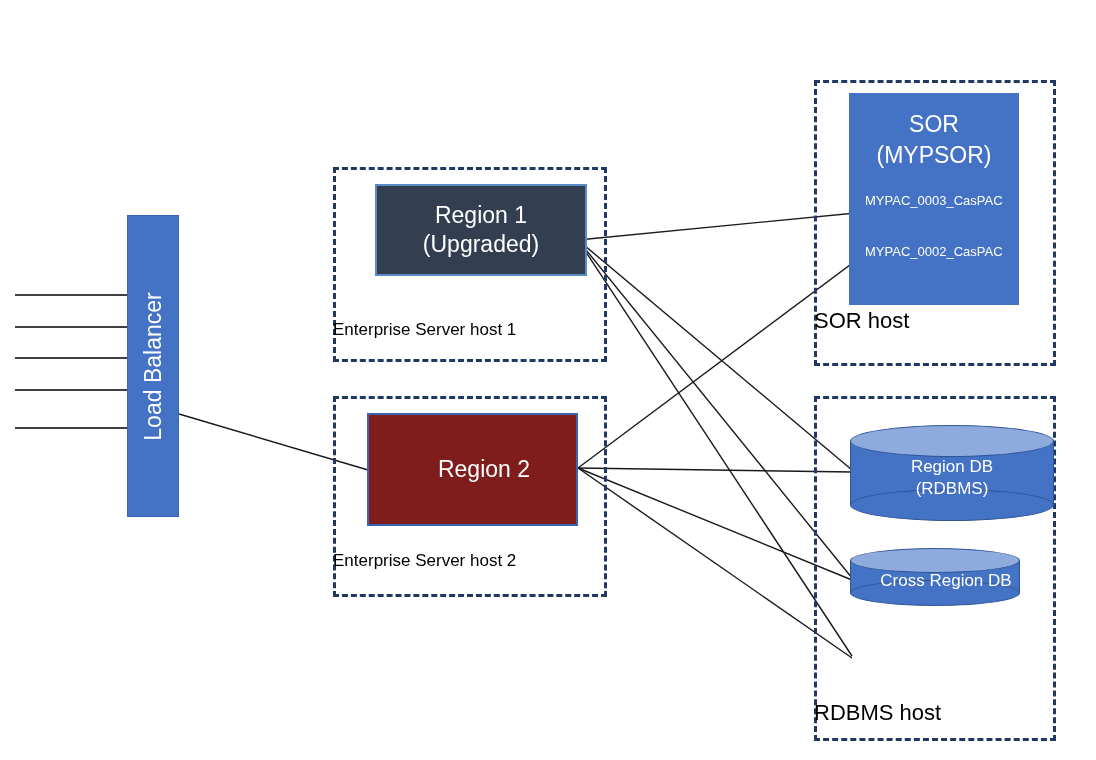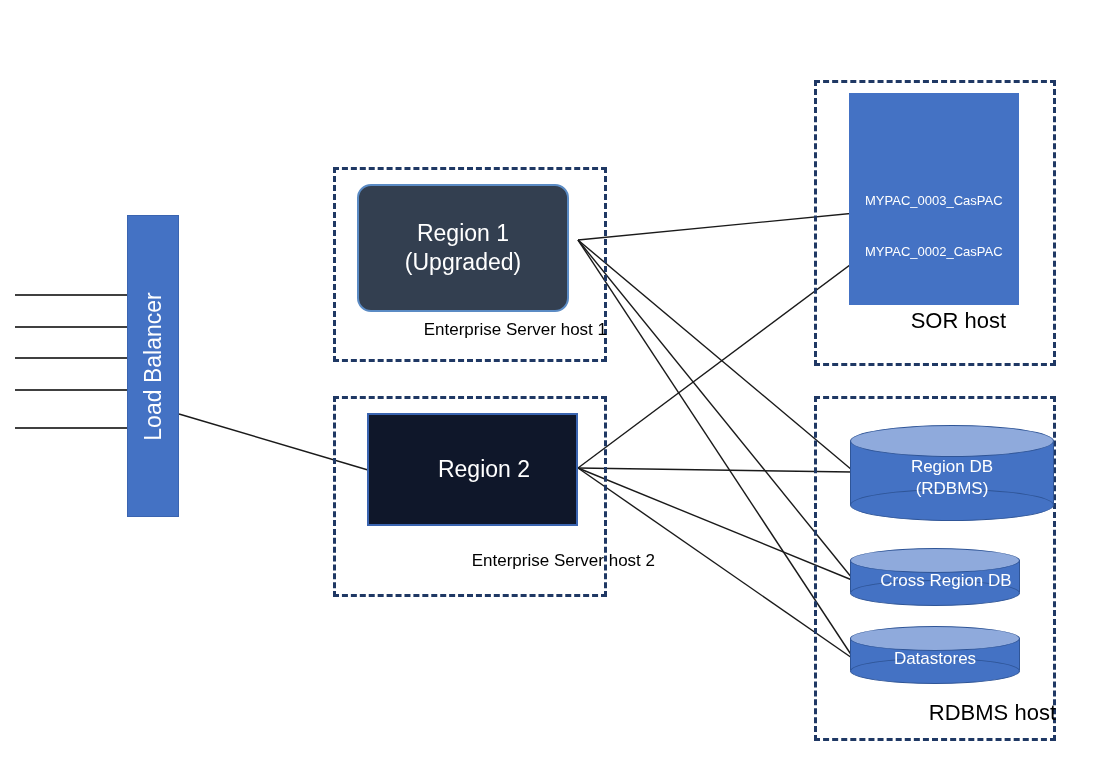--- a/index.html
+++ b/index.html
@@ -39,21 +39,21 @@
   
   .host-box {
     position: absolute;
     border: 3px dashed #1F3864;
     background: transparent;
     box-sizing: border-box;
   }
   .host-label {
     position: absolute;
     width: 100%;
-    text-align: right;
+    text-align: left;
     color: #000000;
     font-size: 17px;
     font-family: "Liberation Sans", sans-serif;
     white-space: nowrap;
   }
   .host-label.big {
     font-size: 22px;
   }
 
   
@@ -61,21 +61,21 @@
     position: absolute;
     box-sizing: border-box;
     display: flex;
     align-items: center;
     justify-content: center;
     text-align: center;
     color: #ffffff;
     line-height: 1.25;
   }
   .node-blue {
-    background: #0f172a;
+    background: #7f1d1d;
     border: 2px solid #3A64B0;
     padding-left: 23px;
   }
   .node-dark {
     background: #333F50;
     border: 2px solid #5B8BC4;
   }
 
   
   #load-balancer {
@@ -182,36 +182,40 @@
     <line class="wire" x1="578" y1="468" x2="852" y2="472"></line>
     <line class="wire" x1="578" y1="468" x2="852" y2="580"></line>
     <line class="wire" x1="578" y1="468" x2="852" y2="658"></line>
   </svg>
 
   <div id="load-balancer" style="left:127px; top:215px; width:52px; height:302px;">
     <span class="lb-text">Load Balancer</span>
   </div>
 
   <div class="host-box" style="left:333px; top:167px; width:274px; height:195px;"></div>
-  <div class="node-rect node-dark" style="left:357px; top:184px; width:212px; height:128px; font-size:23px;border-radius:14px;">
+  <div class="node-rect node-dark" style="left:375px; top:184px; width:212px; height:92px; font-size:23px;">
     <span>
       <span>Region 1</span><br>
       <span>(Upgraded)</span>
     </span>
   </div>
   <div class="host-label" style="left:333px; top:320px; width:274px;">Enterprise Server host 1</div>
 
   <div class="host-box" style="left:333px; top:396px; width:274px; height:201px;"></div>
   <div class="node-rect node-blue" style="left:367px; top:413px; width:211px; height:113px; font-size:23px;">
     <span>Region 2</span>
   </div>
   <div class="host-label" style="left:333px; top:551px; width:322px;">Enterprise Server host 2</div>
 
   <div class="host-box" style="left:814px; top:80px; width:242px; height:286px;"></div>
   <div id="sor-box" style="left:849px; top:93px; width:170px; height:212px;">
+    <div class="sor-title">
+      <span>SOR</span><br>
+      <span>(MYPSOR)</span>
+    </div>
     <div class="sor-entry" style="top:100px;">MYPAC_0003_CasPAC</div>
     <div class="sor-entry" style="top:151px;text-align:right;">MYPAC_0002_CasPAC</div>
   </div>
   <div class="host-label big" style="left:814px; top:308px; width:192px;">SOR host</div>
 
   <div class="host-box" style="left:814px; top:396px; width:242px; height:345px;"></div>
 
   <div class="cylinder" style="left:850px; top:425px; width:204px; height:96px;">
     <div class="cyl-body" style="top:16px; height:64px;"></div>
     <div class="cyl-bottom" style="top:64px; height:32px;"></div>
@@ -222,22 +226,16 @@
     </div>
   </div>
 
   <div class="cylinder" style="left:850px; top:548px; width:170px; height:58px;">
     <div class="cyl-body" style="top:12px; height:32px;"></div>
     <div class="cyl-bottom" style="top:32px; height:26px;"></div>
     <div class="cyl-top" style="top:0px; height:25px;"></div>
     <div class="cyl-label" style="top:22px;padding-left:22px;">Cross Region DB</div>
   </div>
 
-  <div class="cylinder" style="left:850px; top:626px; width:170px; height:58px;">
-    <div class="cyl-body" style="top:12px; height:32px;"></div>
-    <div class="cyl-bottom" style="top:32px; height:26px;"></div>
-    <div class="cyl-top" style="top:0px; height:25px;"></div>
-    <div class="cyl-label" style="top:22px;">Datastores</div>
-  </div>
 
   <div class="host-label big" style="left:814px; top:700px; width:242px;">RDBMS host</div>
 
 </div>
 
 </body></html>

